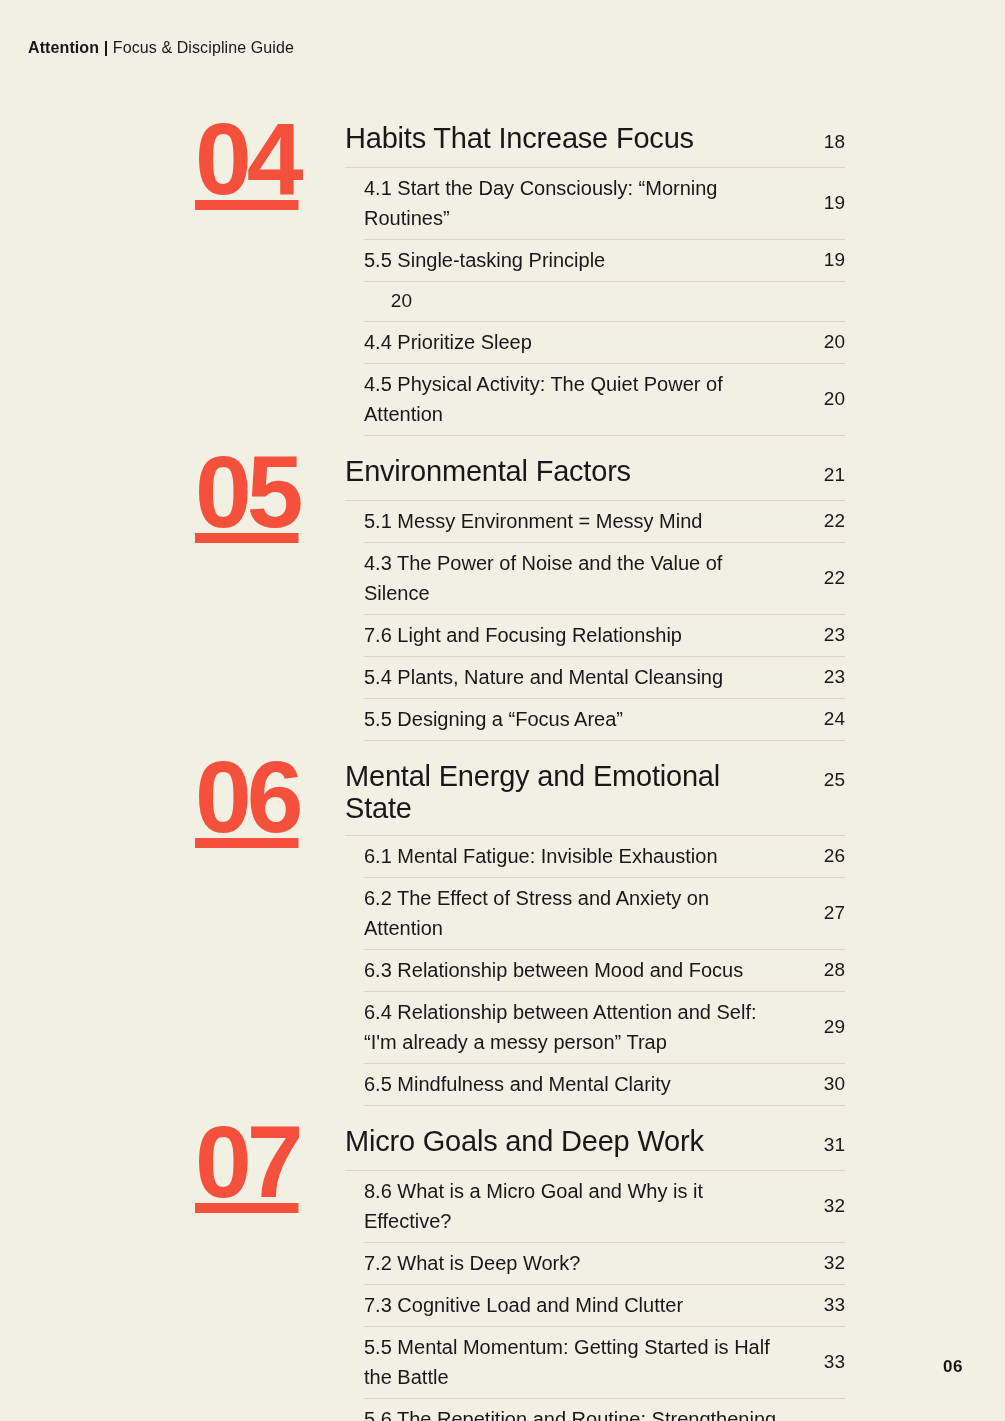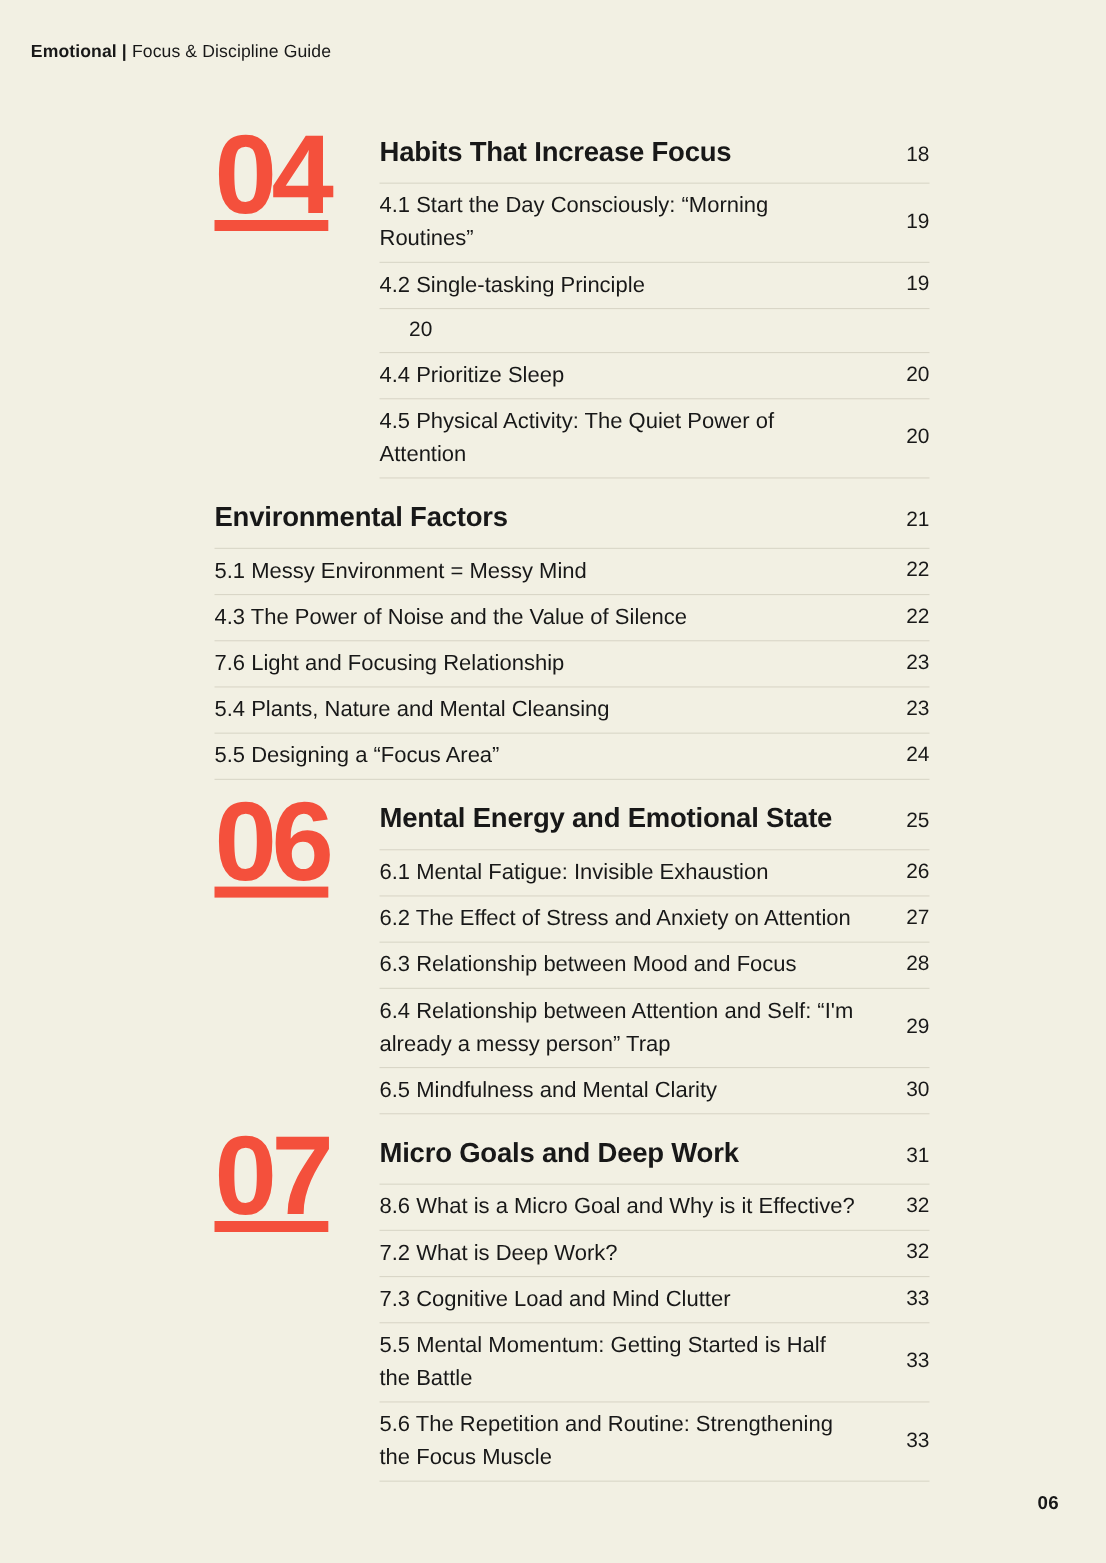--- a/index.html
+++ b/index.html
@@ -66,24 +66,25 @@
     display:flex;
     border-bottom:1px solid var(--divider);
   }
   .row-heading{
     align-items:baseline;
     padding:4px 0 11px 0;
   }
   .row-item{
     align-items:center;
     padding:5px 0 6px 0;
+    margin-left:19px;
   }
   .row-heading .row-title{
-    font-weight:bold;
-    font-size:25px;
+    font-weight:normal;
+    font-size:29px;
     line-height:32px;
     letter-spacing:-0.2px;
   }
   .row-item .row-title{
     font-size:20px;
     line-height:30px;
   }
   .row-title{
     flex:1 1 auto;
     padding-right:14px;
@@ -105,40 +106,40 @@
     font-weight:bold;
     letter-spacing:0.5px;
   }
 </style>
 </head>
 <body>
 
 <div class="page">
 
   <div class="brand">
-    <span class="brand-name">Emotional |</span>
+    <span class="brand-name">Attention |</span>
     <span class="brand-sub">Focus &amp; Discipline Guide</span>
   </div>
 
   <div class="toc">
   <div class="toc-section">
     <div class="section-number">04</div>
     <div class="section-body">
       <div class="row row-heading">
         <div class="row-title">Habits That Increase Focus</div>
         <div class="row-page">18</div>
       </div>
       <div class="section-items">
   <div class="row row-item">
     <div class="row-title">4.1 Start the Day Consciously: “Morning Routines”</div>
     <div class="row-page">19</div>
   </div>
 
   <div class="row row-item">
-    <div class="row-title">4.2 Single-tasking Principle</div>
+    <div class="row-title">5.5 Single-tasking Principle</div>
     <div class="row-page">19</div>
   </div>
 
   <div class="row row-item">
     <div class="row-page">20</div>
   </div>
 
   <div class="row row-item">
     <div class="row-title">4.4 Prioritize Sleep</div>
     <div class="row-page">20</div>
@@ -146,20 +147,21 @@
 
   <div class="row row-item">
     <div class="row-title">4.5 Physical Activity: The Quiet Power of Attention</div>
     <div class="row-page">20</div>
   </div>
 </div>
     </div>
   </div>
 
   <div class="toc-section">
+    <div class="section-number">05</div>
     <div class="section-body">
       <div class="row row-heading">
         <div class="row-title">Environmental Factors</div>
         <div class="row-page">21</div>
       </div>
       <div class="section-items">
   <div class="row row-item">
     <div class="row-title">5.1 Messy Environment = Messy Mind</div>
     <div class="row-page">22</div>
   </div>

